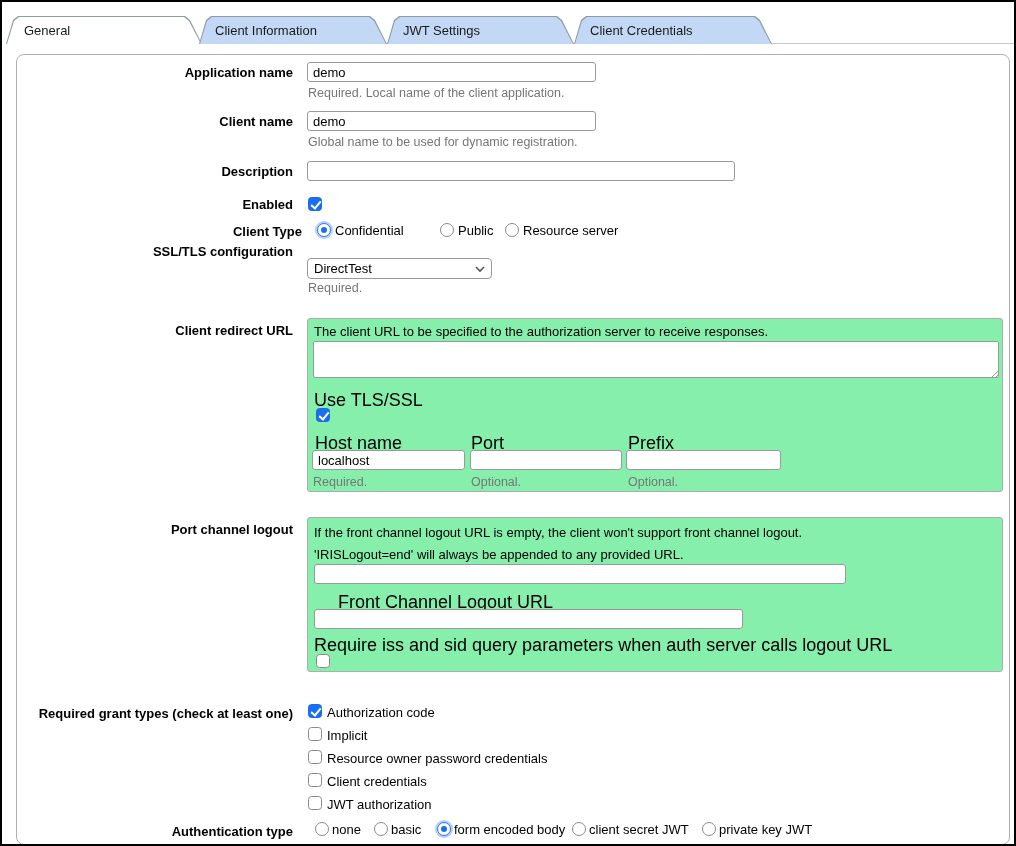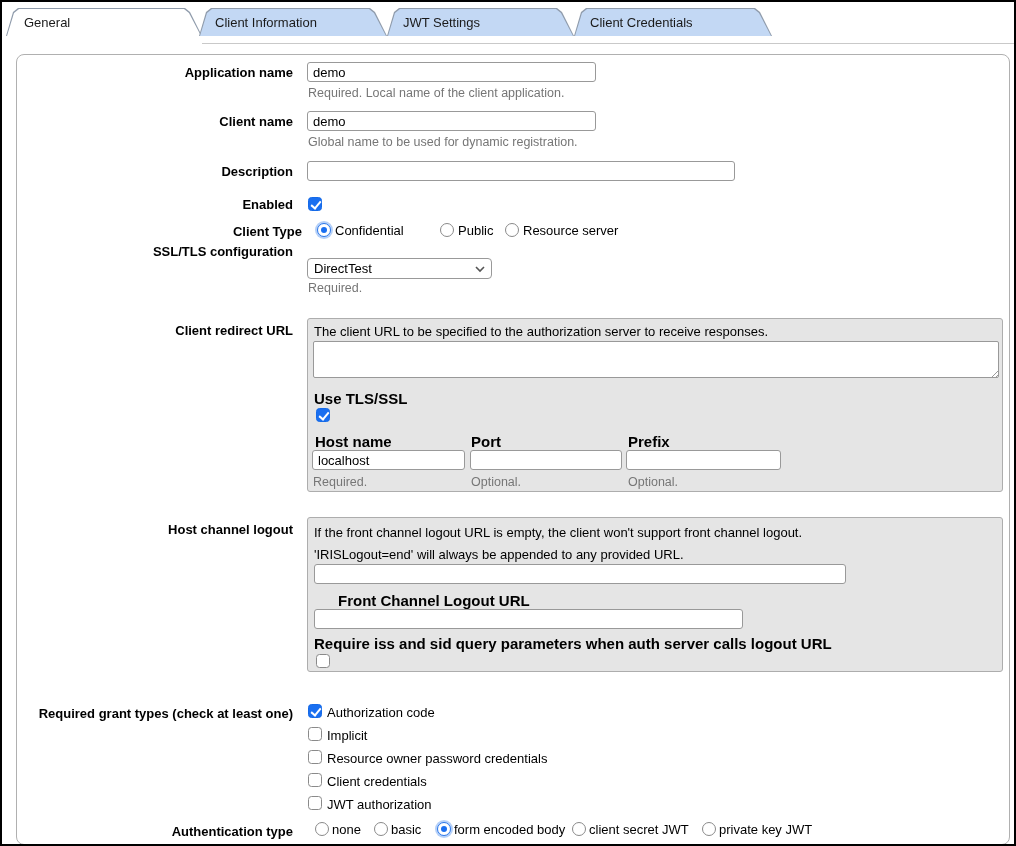--- a/index.html
+++ b/index.html
@@ -3,45 +3,45 @@
 <meta charset="utf-8">
 <style>
   * { margin:0; padding:0; box-sizing:border-box; }
   html,body { background:#fff; }
   #screen {
     position:relative; width:1016px; height:846px; overflow:hidden;
     background:#fff; border:2px solid #000;
     font-family:"Liberation Sans", sans-serif; font-size:13px; color:#000;
   }
   
-  .tab { position:absolute; top:6px; height:28px; cursor:pointer;text-align:right; }
+  .tab { position:absolute; top:14px; height:28px; cursor:pointer;text-align:right; }
   .tab-border { position:absolute; inset:0;
     clip-path:polygon(0 100%, 7px 4px, 12px 0, calc(100% - 17px) 0, calc(100% - 12px) 4px, 100% 100%);
     background:#8f9bab; }
   .tab-fill { position:absolute; left:1px; right:1px; top:1px; bottom:0;
     clip-path:polygon(0 100%, 7px 4px, 12px 0, calc(100% - 17px) 0, calc(100% - 12px) 4px, 100% 100%);
     background:#c3d8f4; }
   .tab.active .tab-fill { background:#ffffff; }
   .tab-label { position:absolute; top:7px; left:16px; font-size:13px; color:#1a1a1a; white-space:nowrap; }
   .tab.active .tab-label { left:18px; }
   #tab-baseline { position:absolute; left:200px; right:0; top:41px; height:1px; background:#c9c9c9; }
   
   #content-box { position:absolute; left:14px; top:52px; width:994px; height:791px;
     border:1px solid #b0b0b0; border-radius:8px; background:#fff; }
   
   .flabel { position:absolute; left:0; width:291px; text-align:right;
     font-weight:bold; font-size:13px; line-height:15px; white-space:nowrap; }
   .ti { position:absolute; height:20px; border:1px solid #999; border-radius:3px;
     background:#fff; font-family:"Liberation Sans",sans-serif; font-size:13px;
     padding:0 5px; color:#000; }
   .hint { position:absolute; font-size:12.5px; color:#767676; white-space:nowrap; }
-  .panel { position:absolute; left:305px; width:696px; background:#e5e5e5;
+  .panel { position:absolute; left:305px; width:696px; background:#86efac;
     border:1px solid #adadad; border-radius:3px;padding-left:33px; }
   .ptext  { position:absolute; font-size:13px; line-height:15px; white-space:nowrap; }
-  .plabel { position:absolute; font-size:15px; font-weight:bold; white-space:nowrap; }
+  .plabel { position:absolute; font-size:18px; font-weight:normal; white-space:nowrap; }
   .cblabel { position:absolute; font-size:13px; font-weight:500; line-height:15px; white-space:nowrap; }
   
   .cb { position:absolute; width:14px; height:14px; border:1px solid #8a8a8a;
     border-radius:3.5px; background:#fff; cursor:pointer; }
   .cb.checked { background:#1a6ff0; border-color:#156ae8; }
   .cb.checked::after { content:""; position:absolute; left:4px; top:1px;
     width:4px; height:8px; border-right:2px solid #fff; border-bottom:2px solid #fff;
     transform:rotate(40deg); }
   
   .rd { position:absolute; width:14px; height:14px; border:1px solid #8a8a8a;
@@ -133,21 +133,21 @@
     <div class="plabel" style="left:163px; top:114px;">Port</div>
     <div class="plabel" style="left:320px; top:114px;">Prefix</div>
     <input class="ti" style="left: 4px; top: 131px; width: 153px;" value="localhost">
     <input class="ti" style="left: 162px; top: 131px; width: 152px;" value="">
     <input class="ti" style="left: 318px; top: 131px; width: 155px;" value="">
     <div class="hint" style="left:5px; top:156px;">Required.</div>
     <div class="hint" style="left:163px; top:156px;">Optional.</div>
     <div class="hint" style="left:320px; top:156px;">Optional.</div>
   </div>
 
-  <div class="flabel" style="top:520px;">Host channel logout</div>
+  <div class="flabel" style="top:520px;">Port channel logout</div>
   <div class="panel" style="top:515px; height:155px;">
     <div class="ptext" style="left:6px; top:7px;">If the front channel logout URL is empty, the client won't support front channel logout.</div>
     <div class="ptext" style="left:6px; top:29px;">'IRISLogout=end' will always be appended to any provided URL.</div>
     <input class="ti" style="left: 6px; top: 46px; width: 532px;" value="">
     <div class="plabel" style="left:6px; top:74px;margin-left:24px;">Front Channel Logout URL</div>
     <input class="ti" style="left: 6px; top: 91px; width: 429px;" value="">
     <div class="plabel" style="left:6px; top:117px;">Require iss and sid query parameters when auth server calls logout URL</div>
     <span class="cb" style="left:8px; top:136px;"></span>
   </div>
 

